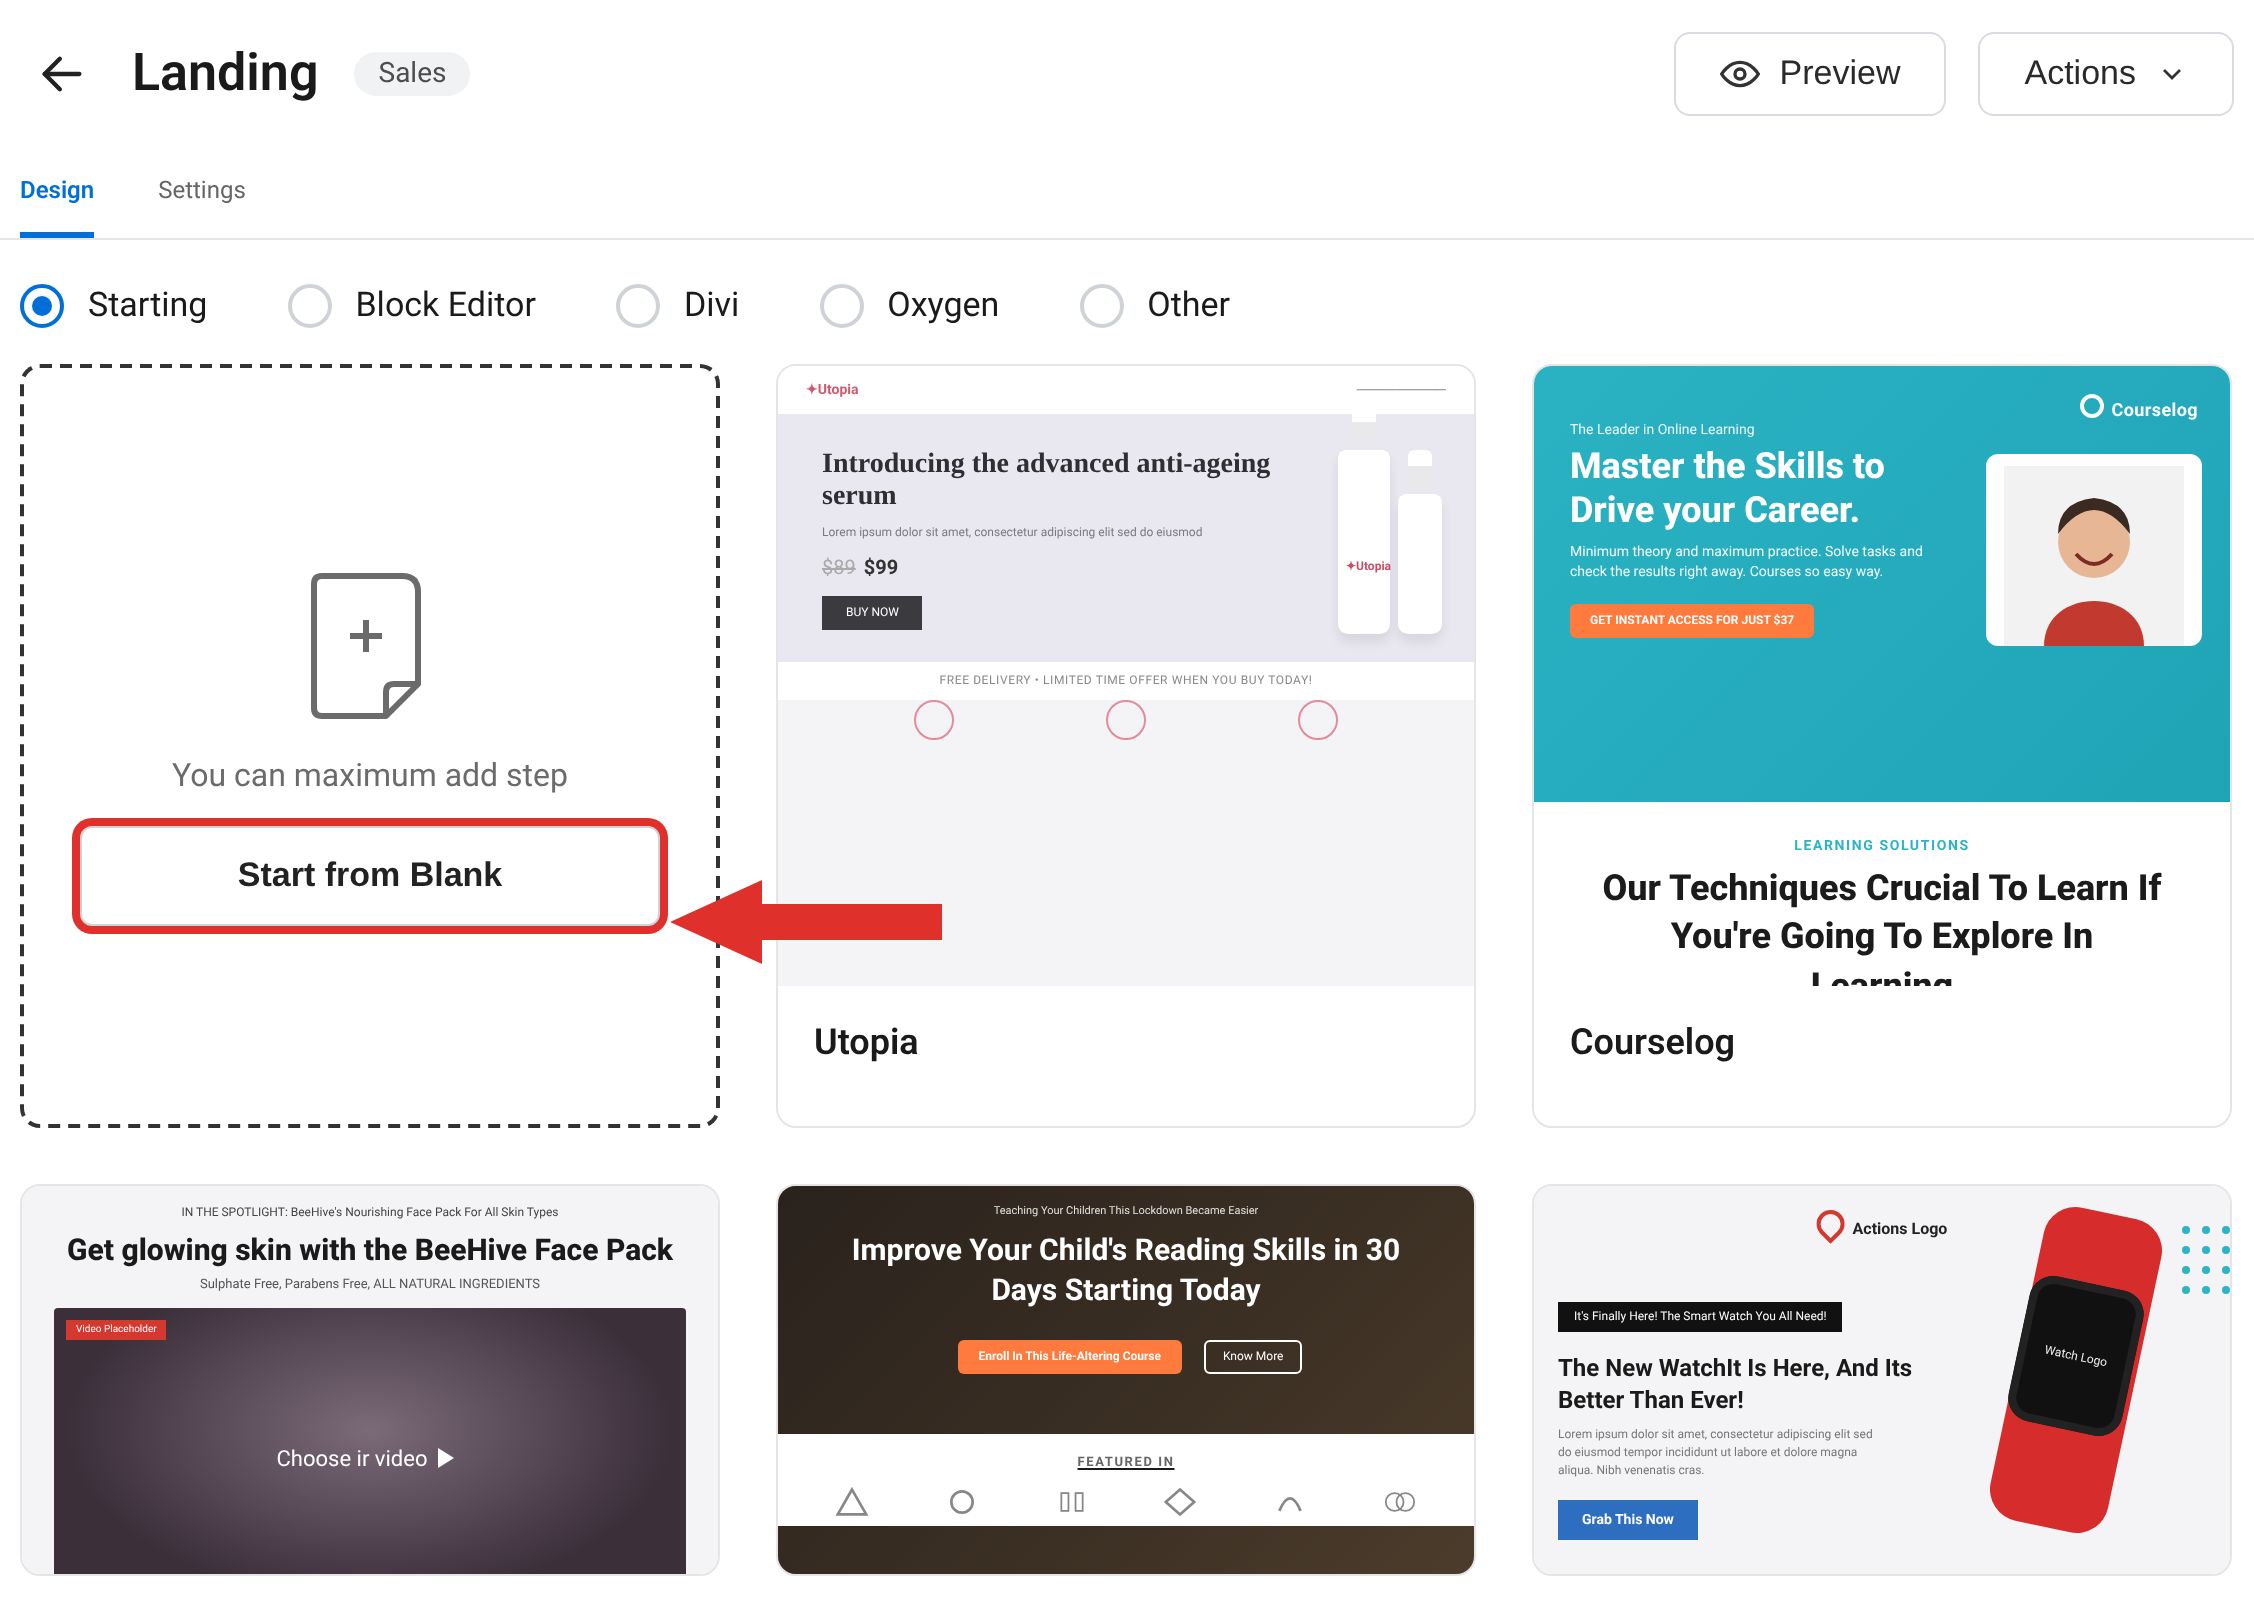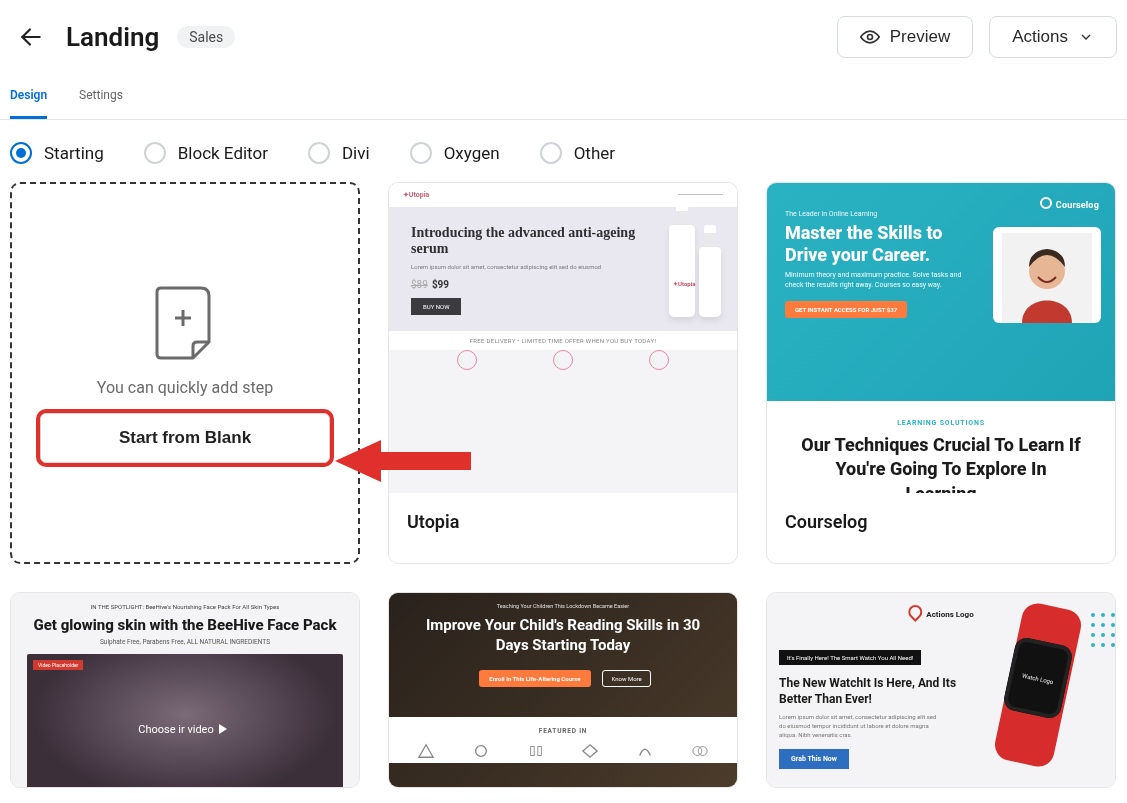--- a/index.html
+++ b/index.html
@@ -100,21 +100,21 @@
   .bee .buy{font-size:7px;text-align:center;color:#222;font-weight:700;margin-top:12px;}
 
   
   .read{background:#5a5a5a;position:relative;overflow:hidden;}
   .read-bg{position:absolute;inset:0;background:linear-gradient(0deg,rgba(0,0,0,.45),rgba(0,0,0,.45)),linear-gradient(135deg,#4b3d33,#6e5842 60%,#8a6d4e);}
   .read-top{position:relative;color:#fff;text-align:center;padding:10px 16px 12px;}
   .read-top .stripe{font-size:5.5px;opacity:.85;}
   .read-top h4{font-size:15px;font-weight:700;margin:6px auto 8px;max-width:300px;line-height:1.35;}
   .read-top .cta{display:inline-block;background:#ff7a3d;color:#fff;font-size:6px;padding:5px 10px;border-radius:3px;font-weight:700;margin:6px 4px 0;}
   .read-top .ghost{display:inline-block;border:1px solid #fff;color:#fff;font-size:6px;padding:4px 8px;border-radius:3px;margin-left:4px;}
-  .read-bottom{position:relative;background:#fff;margin-top:18px;padding:10px 10px 4px;}
+  .read-bottom{position:relative;background:#fff;margin-top:18px;padding:10px 10px 4px;text-decoration:underline;}
   .read-bottom .feat-title{font-size:6.5px;letter-spacing:.8px;text-align:center;color:#666;font-weight:700;margin-bottom:8px;}
   .read-bottom .logos{display:flex;justify-content:space-around;opacity:.7;}
   .lgicon{width:18px;height:16px;}
 
   
   .watch{display:flex;background:#fff;padding:12px 12px 0;gap:10px;position:relative;}
   .watch .wlogo{position:absolute;top:12px;left:50%;transform:translateX(-50%);font-size:8px;color:#222;font-weight:700;}
   .watch .wlogo::before{content:"";display:inline-block;width:10px;height:10px;border:2px solid #d33a2f;border-radius:50% 50% 50% 0;margin-right:4px;transform:rotate(-45deg);vertical-align:-2px;}
   .watch .txt{flex:1;padding-top:40px;}
   .watch .notice{background:#111;color:#fff;font-size:6px;padding:4px 8px;display:inline-block;}
@@ -193,21 +193,21 @@
 
 <div class="grid">
 
   <div class="blank">
     <svg class="doc-icon" viewBox="0 0 64 78" fill="none" stroke="#6b6b6b" stroke-width="3">
       <path d="M8 4 H48 Q56 4 56 12 V58 L40 74 H8 Q4 74 4 70 V8 Q4 4 8 4 Z" stroke-linejoin="round"></path>
       <path d="M56 58 H44 Q40 58 40 62 V74"></path>
       <line x1="22" y1="34" x2="38" y2="34"></line>
       <line x1="30" y1="26" x2="30" y2="42"></line>
     </svg>
-    <div class="blank-hint">You can quickly add step</div>
+    <div class="blank-hint">You can maximum add step</div>
     <button class="blank-btn">Start from Blank</button>
   </div>
 
   <div class="card">
     <div class="preview utopia">
       <div class="utopia-top">
         <span class="brand">✦Utopia</span>
         <span>─────────</span>
       </div>
       <div class="utopia-hero">

